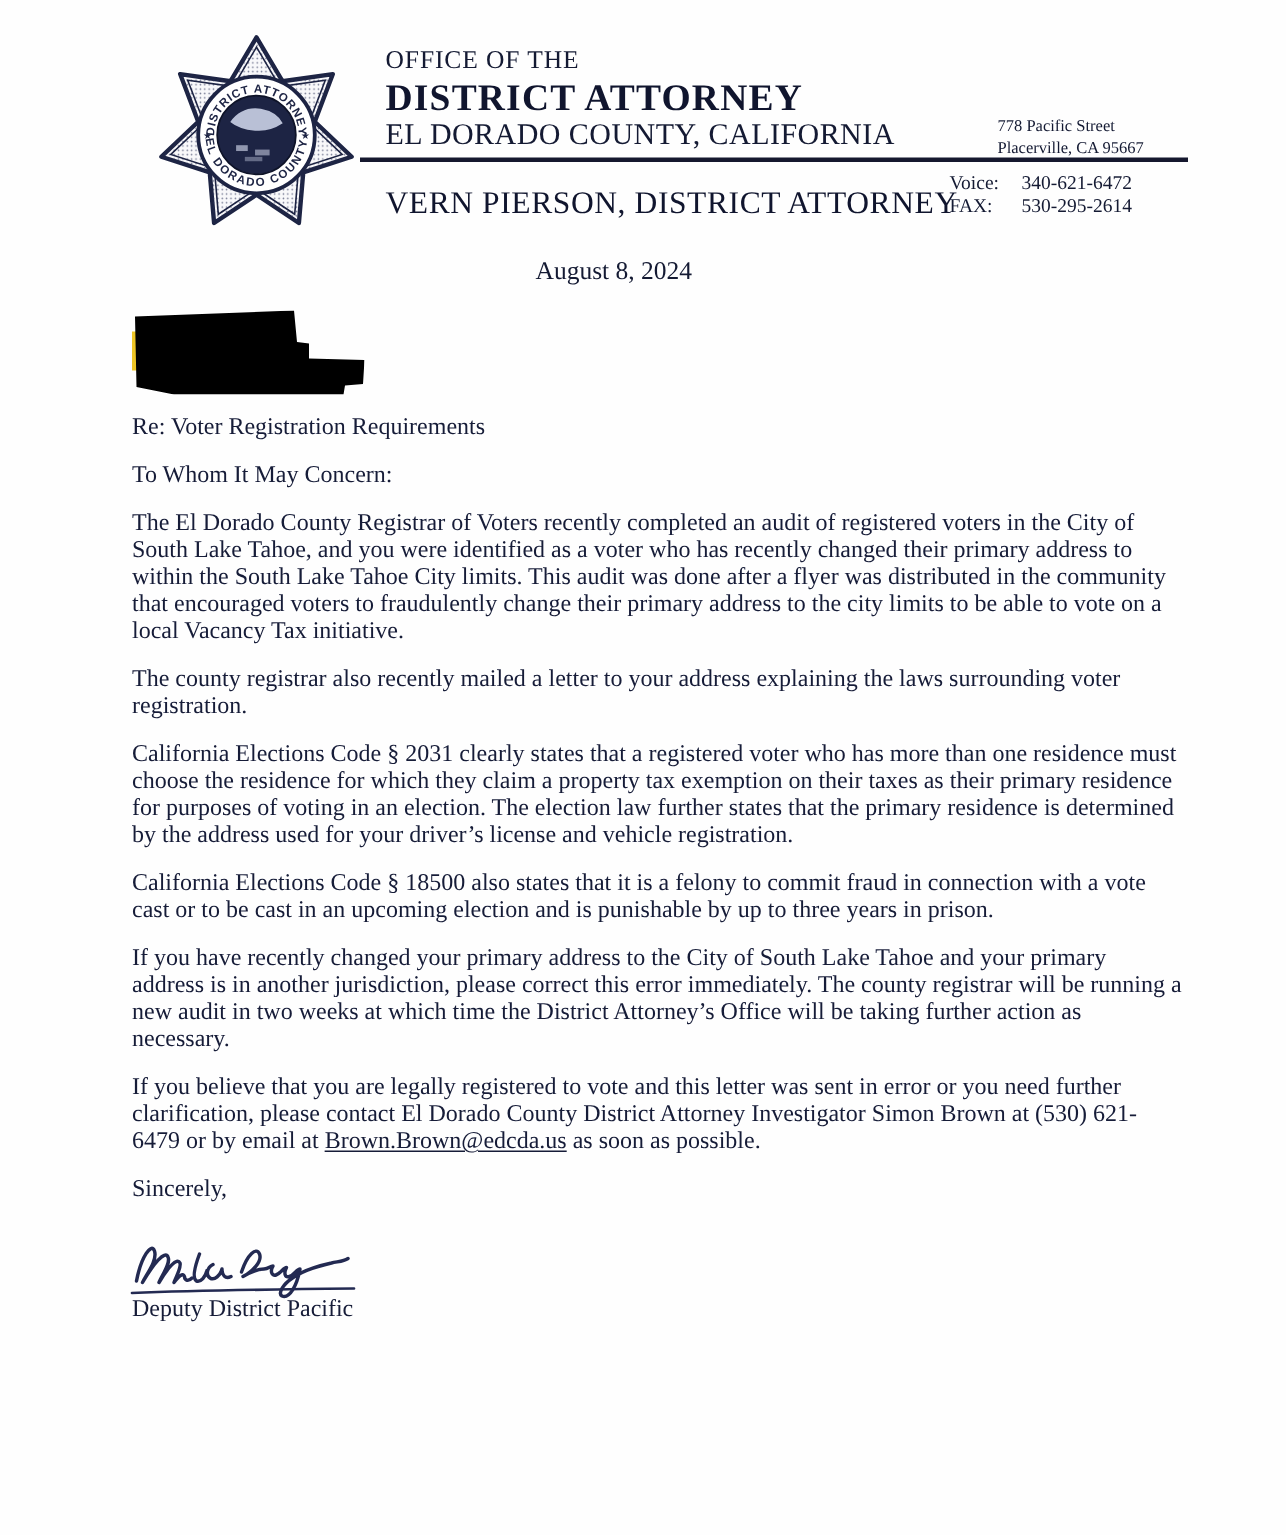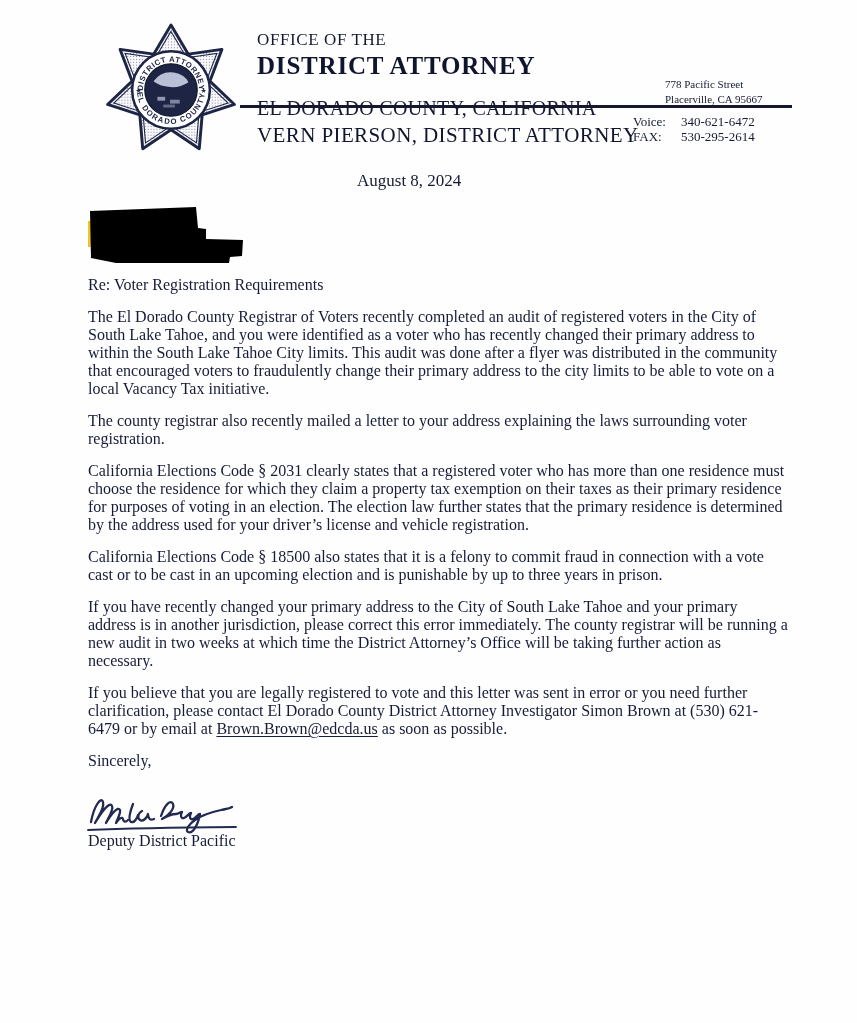--- a/index.html
+++ b/index.html
@@ -11,21 +11,21 @@
     overflow:hidden;
     position:relative;
   }
   .page{position:absolute;inset:0;background:#fefefe;}
 
   
   .badge{position:absolute;left:103px;top:17px;width:136px;height:146px;}
   .lh-left{position:absolute;left:257px;top:30px;white-space:nowrap;}
   .office-line{font-size:17px;line-height:20px;letter-spacing:.6px;color:#141a33;}
   .da-title{font-size:25px;line-height:27px;font-weight:bold;letter-spacing:.8px;color:#10152e;margin-top:2px;}
-  .county-line{font-size:20px;line-height:23px;letter-spacing:.3px;color:#141a33;margin-top:18px;}
+  .county-line{font-size:20px;line-height:23px;letter-spacing:.3px;color:#141a33;margin-top:0;}
   .head-rule{position:absolute;left:240px;top:105px;width:552px;height:3px;background:#15182e;}
   .da-name-line{position:absolute;left:257px;top:123px;font-size:21px;font-weight:normal;letter-spacing:.4px;color:#10152e;white-space:nowrap;}
   .addr{position:absolute;left:665px;top:77px;font-size:11px;line-height:14.5px;color:#141a33;}
   .phones{position:absolute;left:633px;top:115px;font-size:13px;line-height:14.5px;color:#141a33;}
   .phone-row{display:grid;grid-template-columns:48px auto;}
 
   
   .date-line{position:absolute;left:357px;top:171px;font-size:17px;color:#141a33;}
   .redaction{position:absolute;left:88px;top:206px;width:156px;height:60px;}
   .redaction .hl{position:absolute;left:0;top:15px;width:5px;height:26px;background:#edc525;}
@@ -108,20 +108,21 @@
 
   <div class="date-line">August 8, 2024</div>
 
   <div class="redaction">
     <div class="hl"></div>
     <div class="blk"></div>
   </div>
 
   <main class="letter-body">
     <p class="re-line">Re: Voter Registration Requirements</p>
+    <p class="greeting">To Whom It May Concern:</p>
 
     <p>The El Dorado County Registrar of Voters recently completed an audit of registered voters in the City of South Lake Tahoe, and you were identified as a voter who has recently changed their primary address to within the South Lake Tahoe City limits. This audit was done after a flyer was distributed in the community that encouraged voters to fraudulently change their primary address to the city limits to be able to vote on a local Vacancy Tax initiative.</p>
     <p>The county registrar also recently mailed a letter to your address explaining the laws surrounding voter registration.</p>
     <p>California Elections Code § 2031 clearly states that a registered voter who has more than one residence must choose the residence for which they claim a property tax exemption on their taxes as their primary residence for purposes of voting in an election. The election law further states that the primary residence is determined by the address used for your driver’s license and vehicle registration.</p>
     <p>California Elections Code § 18500 also states that it is a felony to commit fraud in connection with a vote cast or to be cast in an upcoming election and is punishable by up to three years in prison.</p>
     <p>If you have recently changed your primary address to the City of South Lake Tahoe and your primary address is in another jurisdiction, please correct this error immediately. The county registrar will be running a new audit in two weeks at which time the District Attorney’s Office will be taking further action as necessary.</p>
 
     <p><span>If you believe that you are legally registered to vote and this letter was sent in error or you need further clarification, please contact El Dorado County District Attorney Investigator Simon Brown at (530) 621-6479 or by email at </span><span class="email">Brown.Brown@edcda.us</span><span> as soon as possible.</span></p>
 
     <p class="closing">Sincerely,</p>

